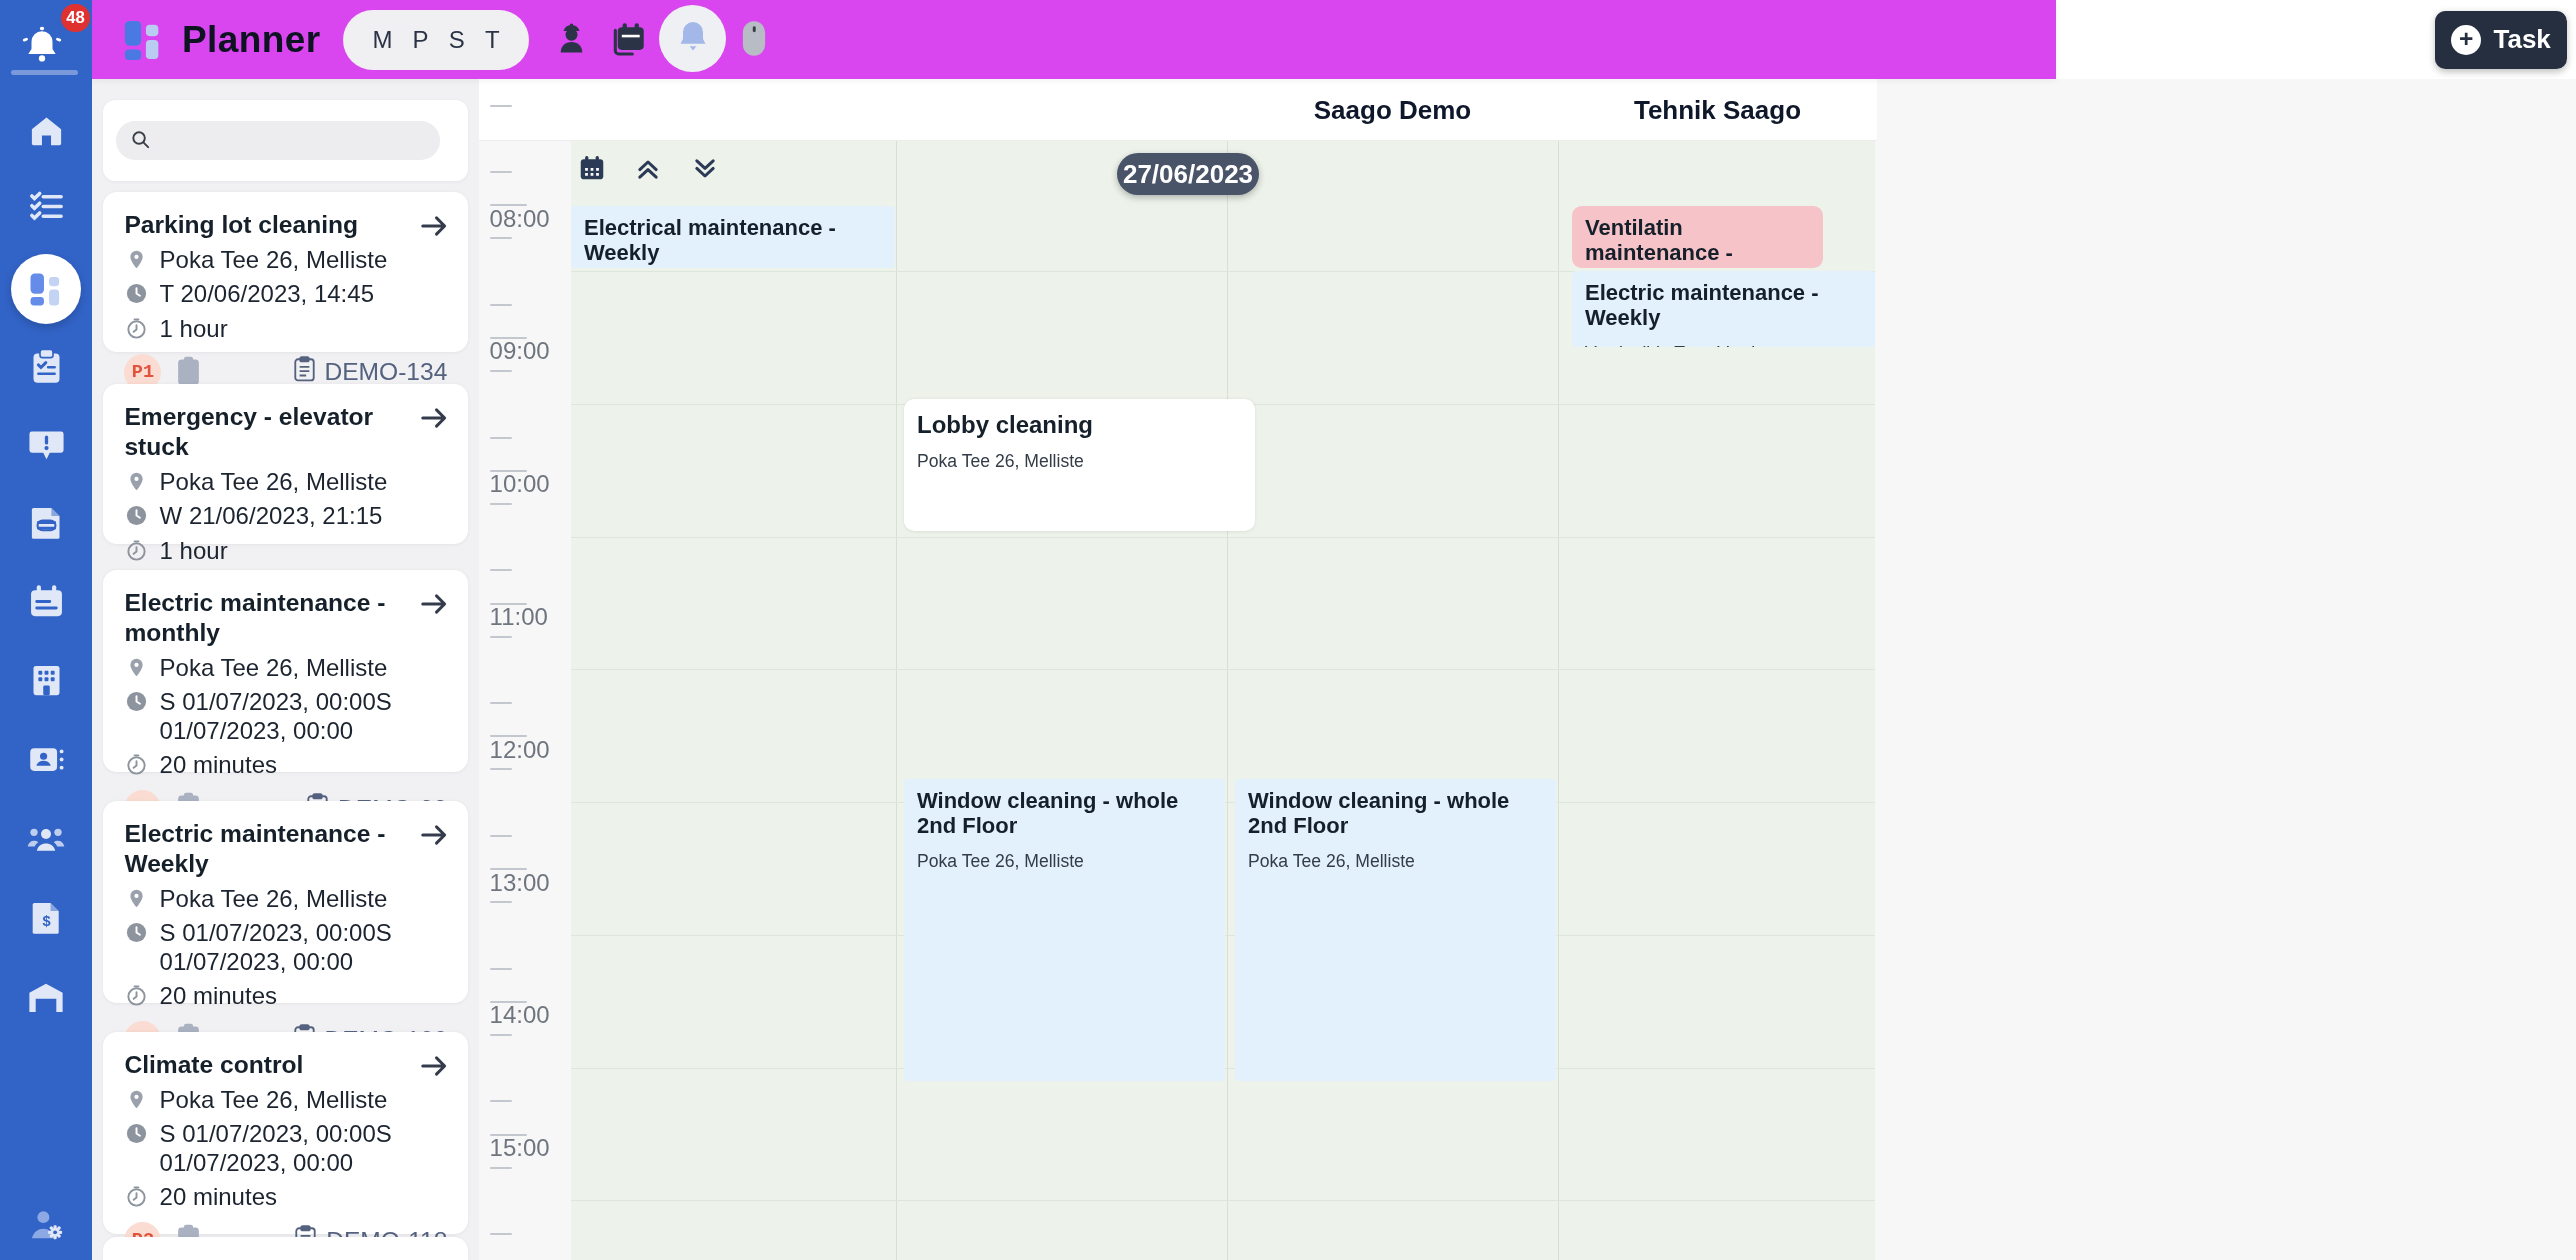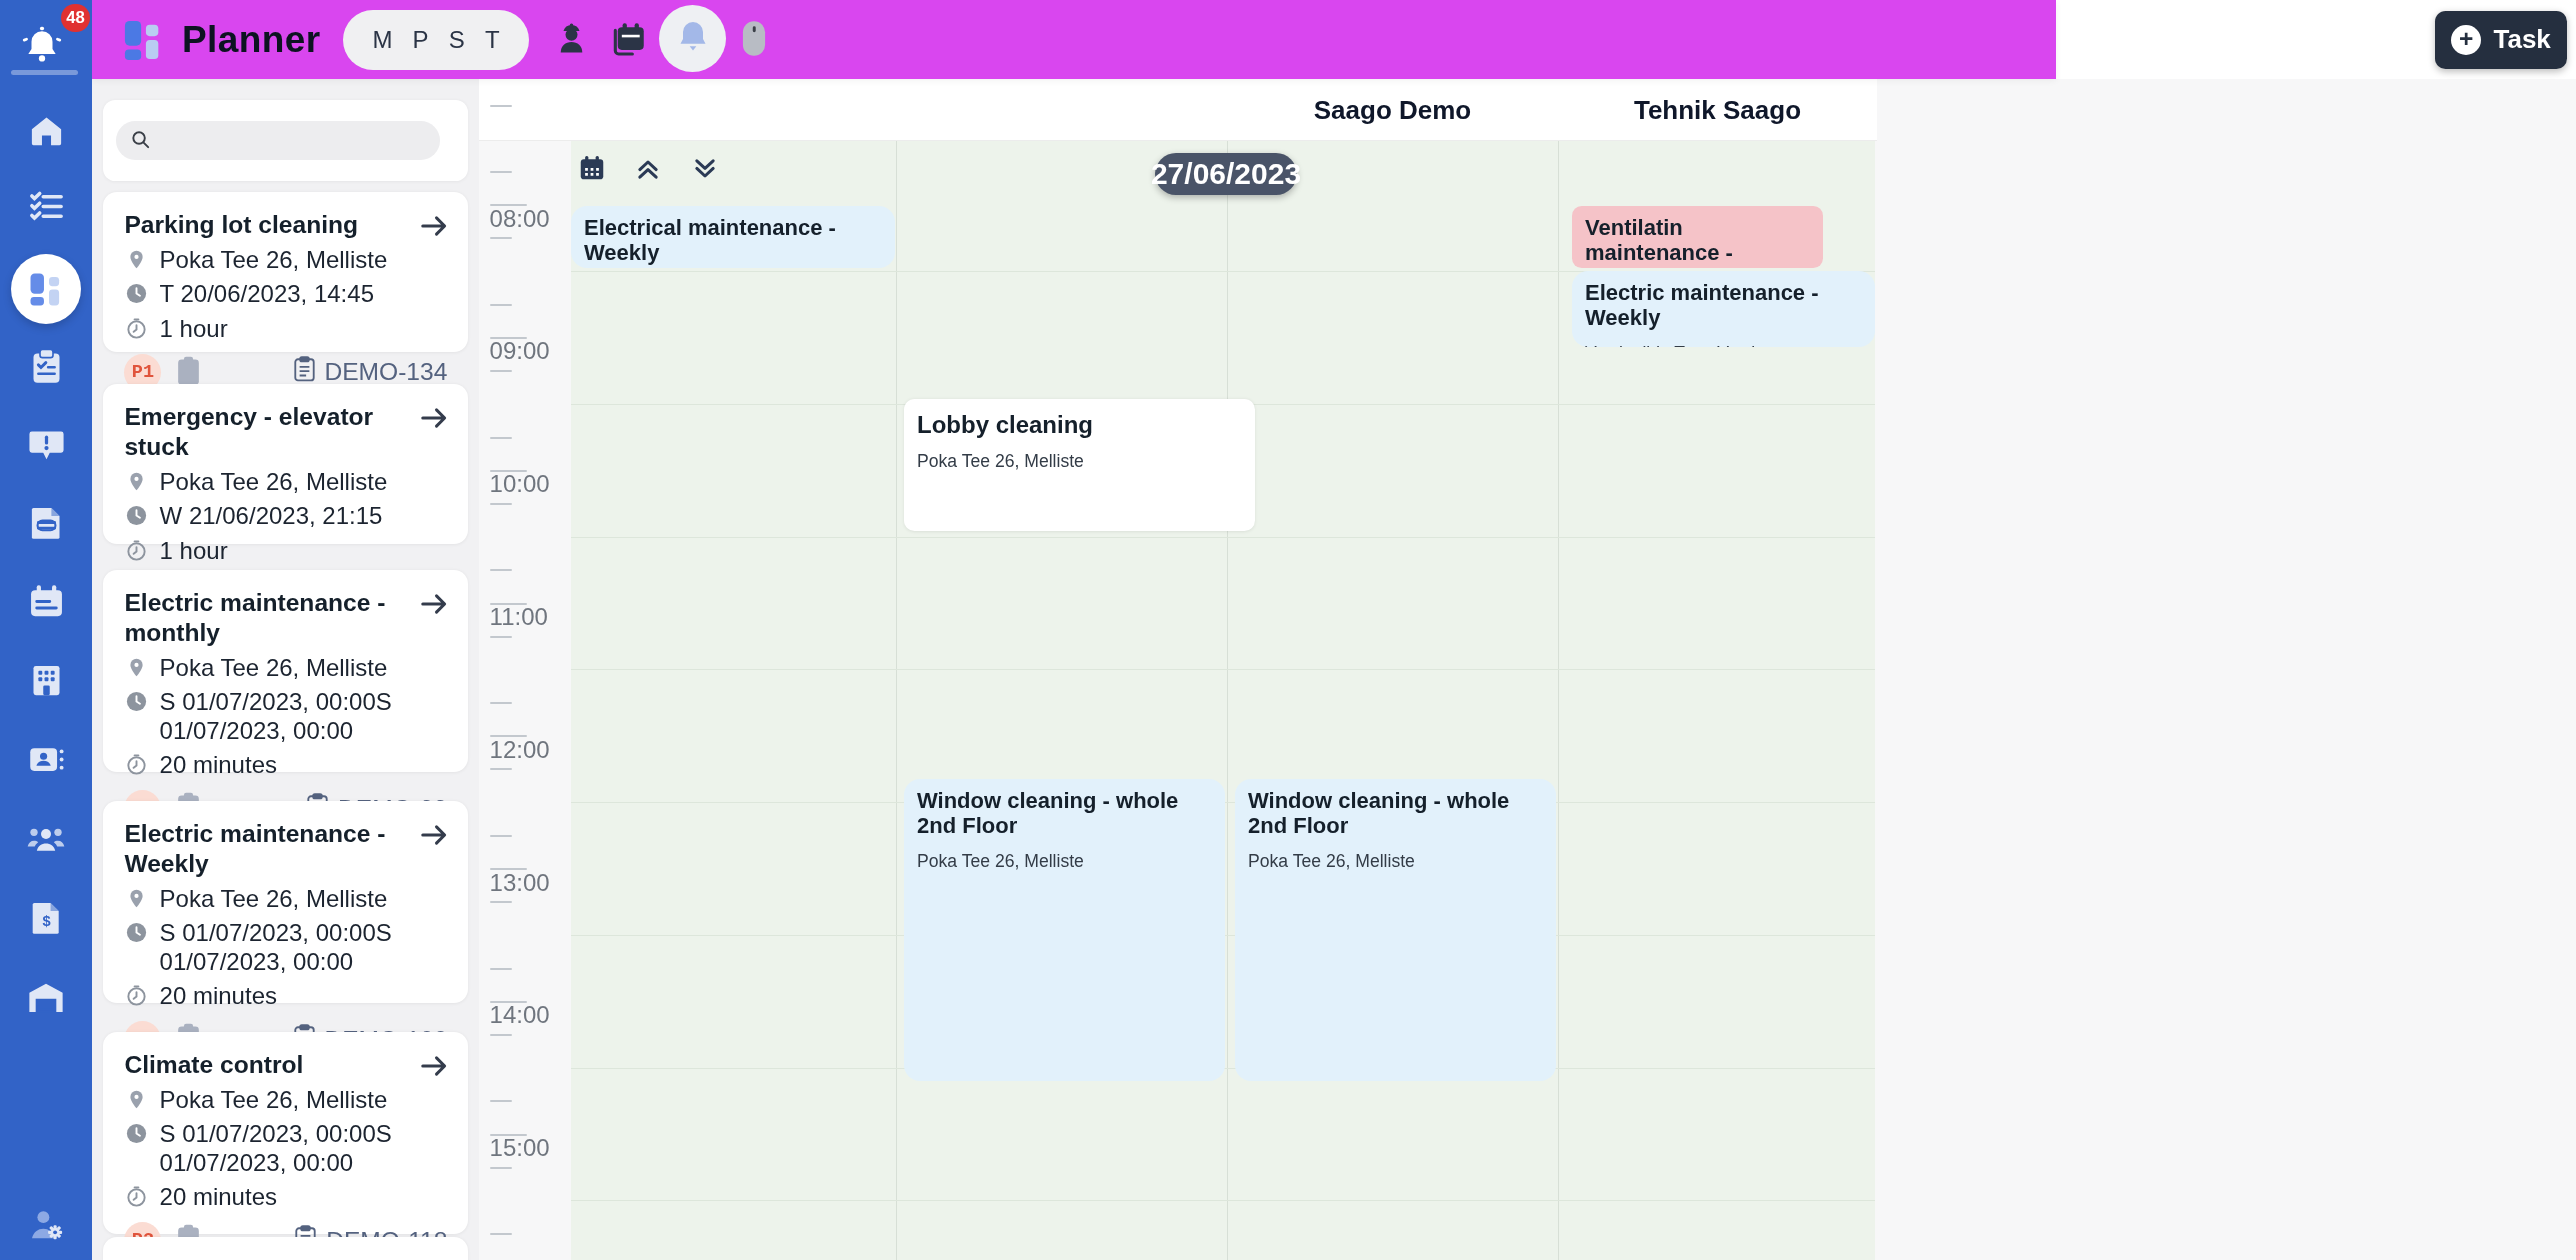--- a/index.html
+++ b/index.html
@@ -70,24 +70,24 @@
                 border-bottom:0.9px solid #ececec; }
   .col-head { position:absolute; top:0; height:62px; line-height:62px; text-align:center;
               font-size:26px; font-weight:bold; color:#0f172a; }
   .grid { position:absolute; left:92px; top:62px; width:1304px; height:1120px; background:#edf3eb; }
   .hline { position:absolute; left:0; width:1304px; height:0.9px; background:#dde6db; }
   .vline { position:absolute; top:0; width:0.9px; height:1120px; background:#d7dfd6; }
   .tlabel { position:absolute; left:10.6px; width:76px; font-size:24px; color:#6f757e; }
   .tick { position:absolute; left:11.4px; width:22px; height:1.8px; background:#c3c8ce; border-radius:1.8px; }
   .tick-mid { width:37px; }
   .cal-tool { position:absolute; background:none; border:none; cursor:pointer; }
-  .date-pill { position:absolute; left:676px; top:74px; width:142px; height:42px; background:#4a5468;
-               border-radius:21px; color:#fff; font-size:30px; font-weight:bold; display:flex;
+  .date-pill { position:absolute; left:638px; top:74px; width:142px; height:42px; background:#4a5468;
+               border-radius:21px; color:#fff; font-size:26px; font-weight:bold; display:flex;
                align-items:center; justify-content:center; box-shadow:0 2.6px 7px rgba(0,0,0,.28); z-index:3; }
-  .event { position:absolute; border-radius:16px; padding:8.8px 13px; cursor:pointer; overflow:hidden; z-index:2; }
+  .event { position:absolute; border-radius:4px; padding:8.8px 13px; cursor:pointer; overflow:hidden; z-index:2; }
   .ev-blue { background:#e2f1fb; }
   .ev-pink { background:#f5c3c8; border-radius:9.7px; }
   .ev-white { background:#ffffff; box-shadow:0 0.9px 3.5px rgba(0,0,0,.08); border-radius:10.6px; }
   .ev-title { font-size:22px; font-weight:bold; color:#15202b; line-height:1.15; }
   .ev-sub { font-size:17.6px; color:#333c47; margin-top:12.3px; }
 </style>
 </head>
 <body>
 
 <nav class="sidebar">

